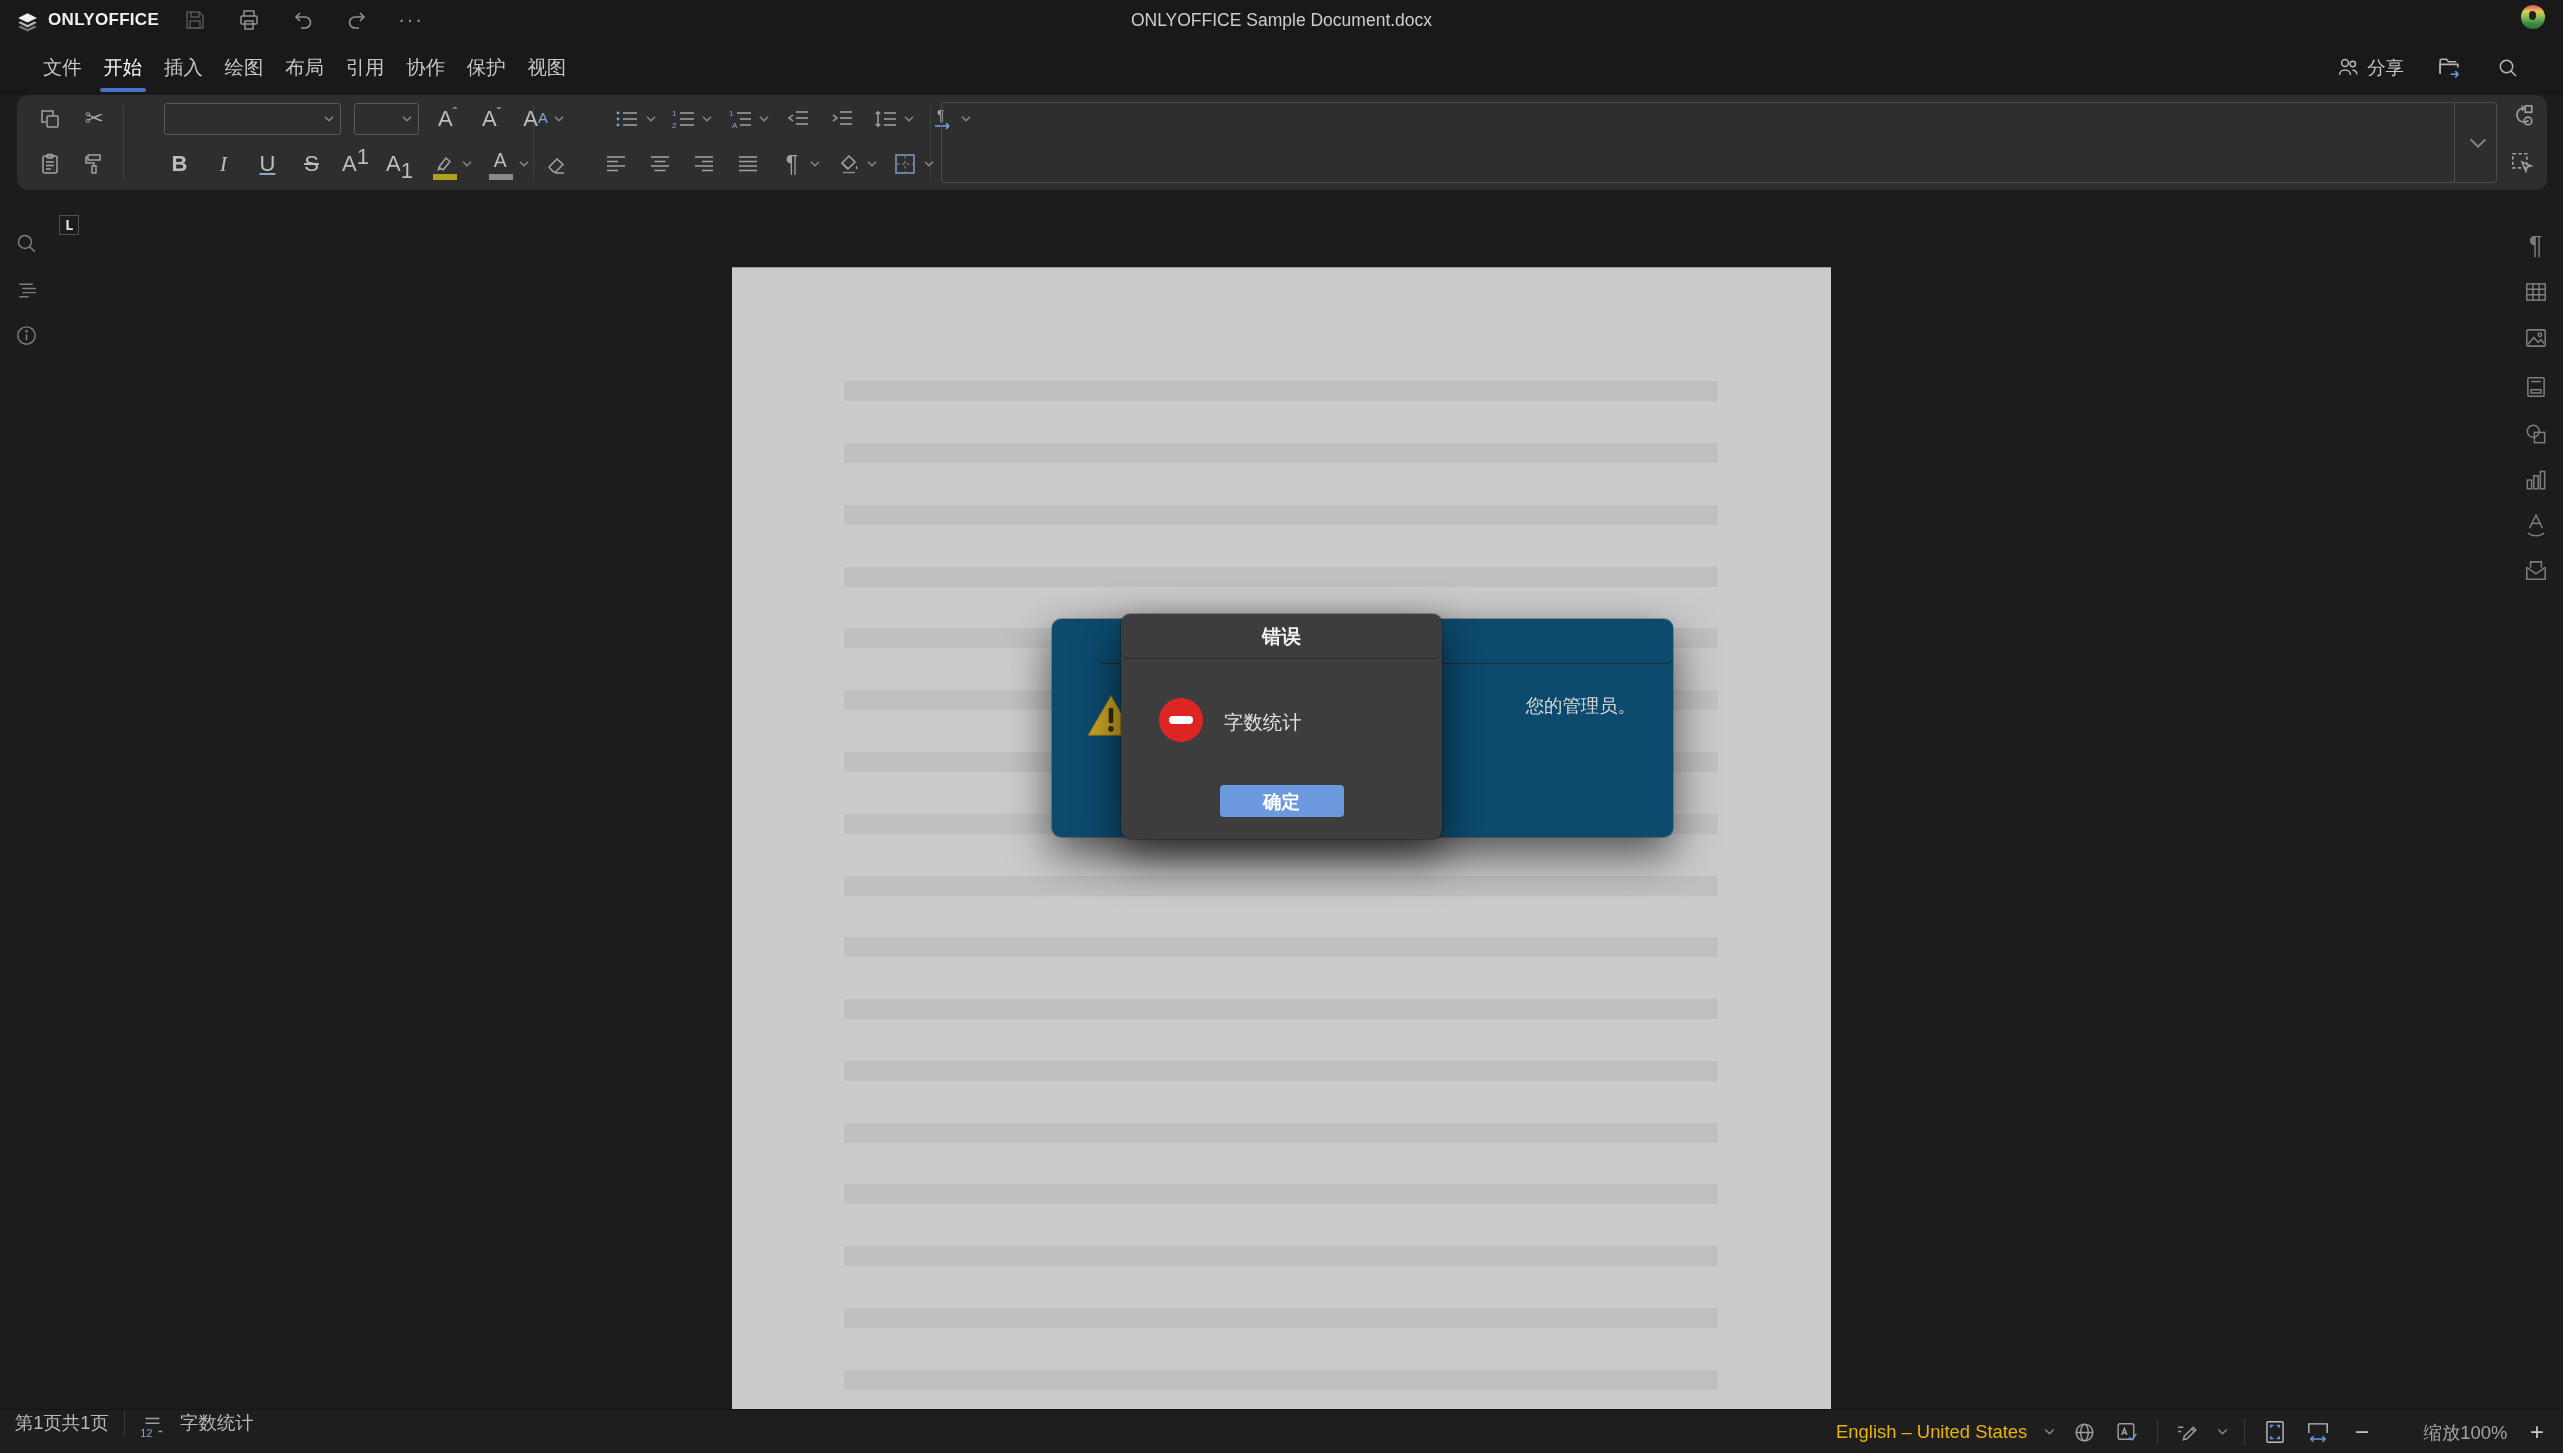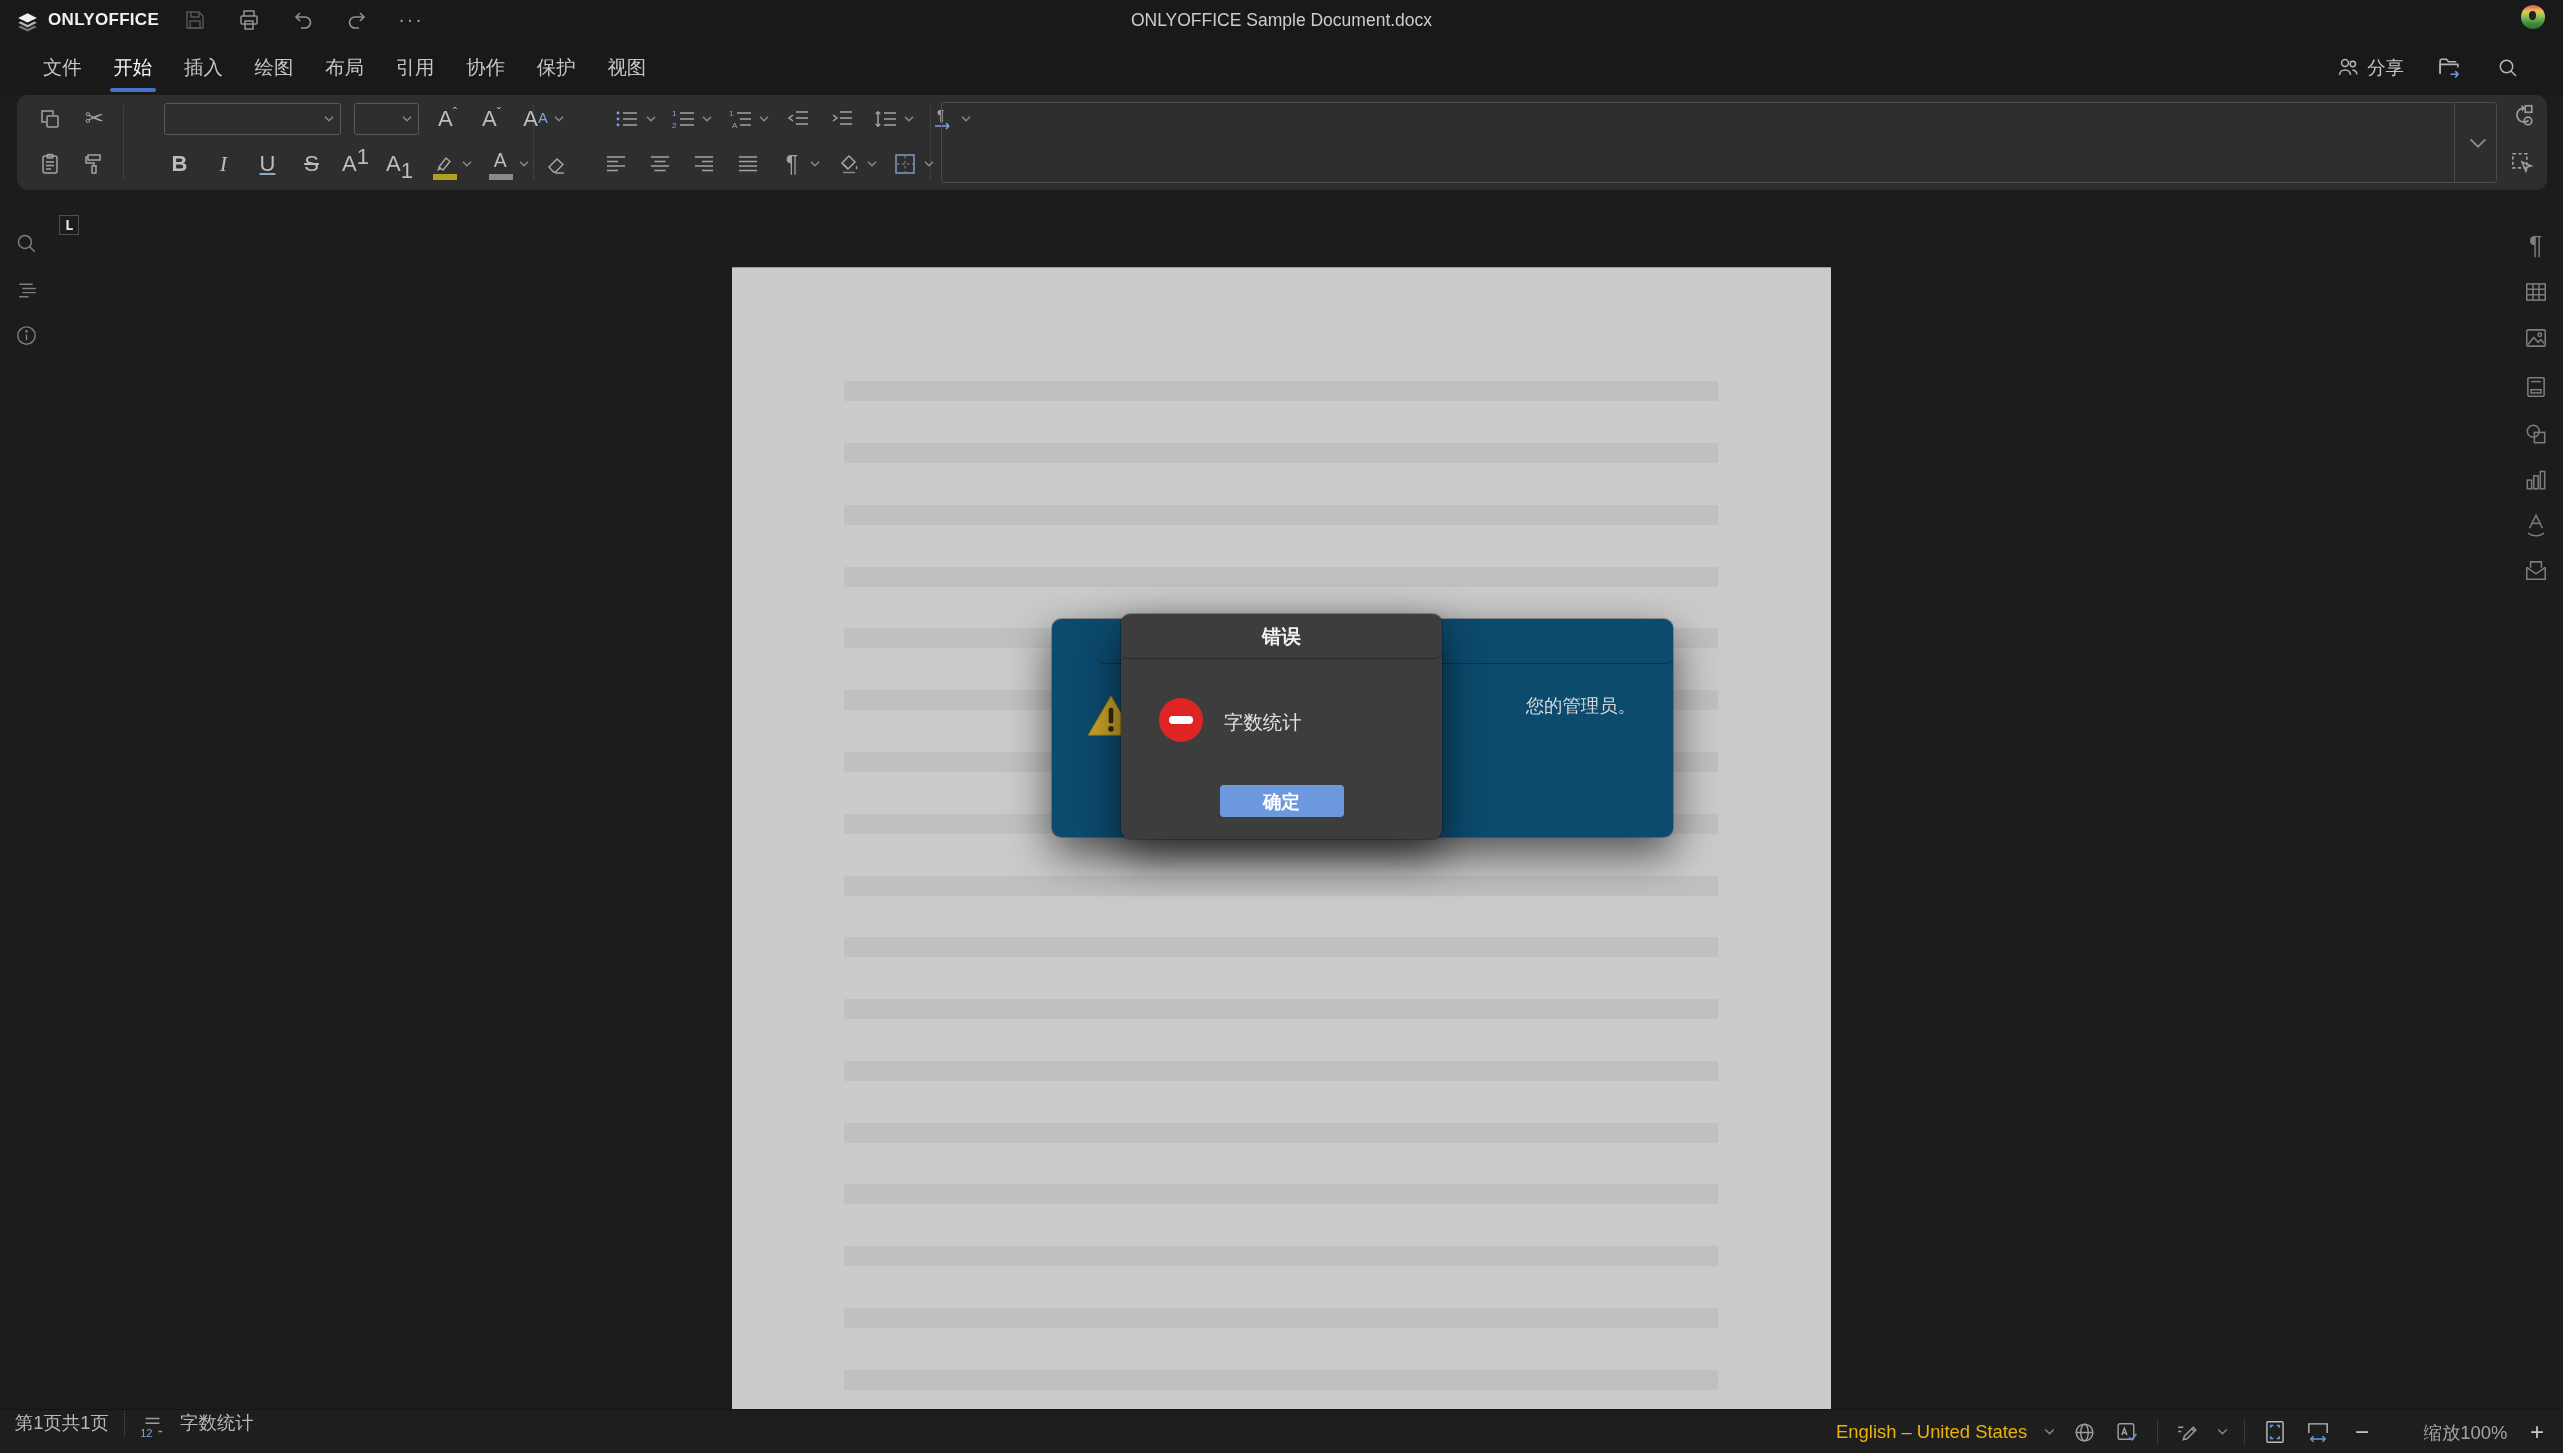--- a/index.html
+++ b/index.html
@@ -13,21 +13,21 @@
   .fileops{position:absolute;left:181px;top:0;height:40px;display:flex;align-items:center;gap:26px;}
   .fbtn{width:28px;height:28px;display:flex;align-items:center;justify-content:center;border-radius:3.7px;}
   .more-dots{color:#9d9d9d;font-size:20px;letter-spacing:1.8px;line-height:9.2px;}
   .doc-title{position:absolute;left:553px;right:553px;top:0;height:40px;display:flex;align-items:center;
              justify-content:center;color:#cdcdcd;font-size:17.5px;white-space:nowrap;}
   .avatar{position:absolute;right:18.4px;top:4.6px;width:24px;height:24px;border-radius:50%;overflow:hidden;
           background:linear-gradient(180deg,#d94f6b 0%,#e8c84a 26%,#8fc25c 48%,#3f8f3f 75%,#2f6e35 100%);}
   .avatar::after{content:"";position:absolute;left:8.3px;top:6.5px;width:7.4px;height:9.2px;border-radius:45%;background:#222;}
   
   .tabrow{position:absolute;left:0;top:40px;width:100%;height:55px;background:#191919;}
-  .tabs{position:absolute;left:42px;top:0;height:100%;display:flex;align-items:center;gap:30px;}
+  .tabs{position:absolute;left:42px;top:0;height:100%;display:flex;align-items:center;gap:20px;}
   .tab{position:relative;height:100%;display:flex;align-items:center;color:#c6c6c6;font-size:19.4px;padding:0 0.9px;}
   .tab.active{color:#f6f6f6;}
   .tab.active::after{content:"";position:absolute;left:-2.8px;right:-2.8px;bottom:2.8px;height:4.6px;border-radius:2.8px;background:#4673c6;}
   .tabrow-right{position:absolute;right:41px;top:0;height:100%;display:flex;align-items:center;gap:31px;}
   .share-btn{display:flex;align-items:flex-start;gap:7.4px;color:#c6c6c6;font-size:18.4px;}
   
   .toolbar{position:absolute;left:16.6px;top:95px;width:2530px;height:95px;background:#2e2e2e;border-radius:11px;}
   .tb-div{position:absolute;top:10px;height:75px;width:0.9px;background:#404040;}
   .tbrow{position:absolute;display:flex;align-items:center;gap:13px;}
   .tbrow1{left:18.4px;top:2.8px;height:42px;}

